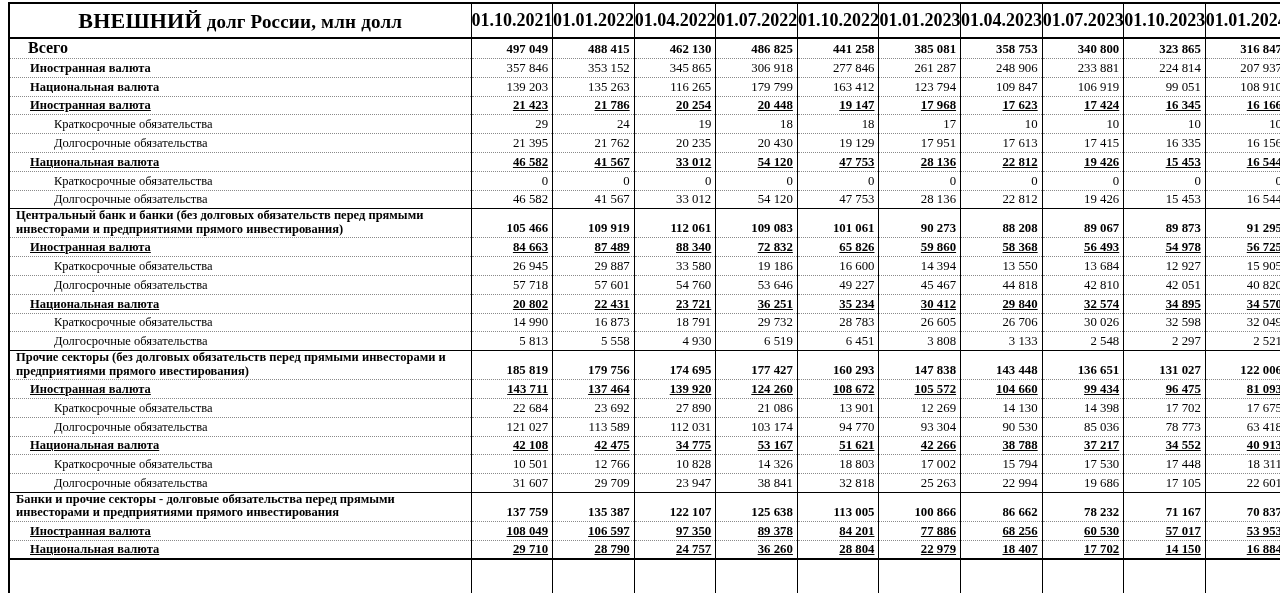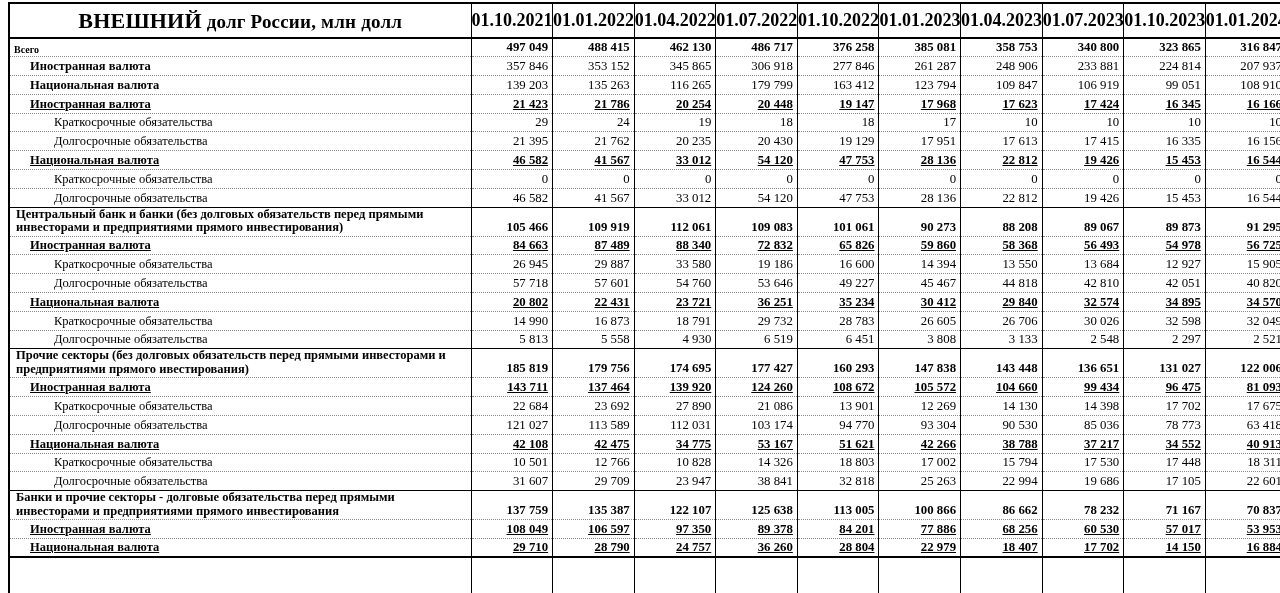--- a/index.html
+++ b/index.html
@@ -47,21 +47,21 @@
 
   tbody tr { height: 18.8px; }
   tbody tr.two { height: 29px; }
   tbody td { border-top: 1px dotted #8a8a8a; font-size: 12.5px; vertical-align: bottom; }
   tbody tr.first-data td { border-top: none; padding-left: 28px; }
   tbody tr.section td { border-top: 1px solid #000; }
 
   td.label { text-align: left; padding-bottom: 1px; }
   td.val   { text-align: right; padding-right: 4px; padding-bottom: 1px; font-size: 12.8px; }
 
-  tr.total td.label    { font-weight: bold; padding-left: 4px; font-size: 10px; }
+  tr.total td.label    { font-weight: bold; padding-left: 18px; font-size: 16px; }
   tr.total td.val      { font-weight: bold; }
   tr.l1 td.label       { font-weight: bold; padding-left: 20px; }
   tr.l1 td.val         { font-weight: normal; }
   tr.section td.label  { font-weight: bold; padding-left: 6px; white-space: normal; line-height: 13.5px; }
   tr.section td.val    { font-weight: bold; }
   tr.currency td.label { font-weight: bold; padding-left: 20px; text-decoration: underline; }
   tr.currency td.val   { font-weight: bold; text-decoration: underline; }
   tr.term td.label     { font-weight: normal; padding-left: 44px; }
   tr.term td.val       { font-weight: normal; }
 
@@ -103,22 +103,22 @@
         <th>01.01.2024</th>
       </tr>
   </thead>
   <tbody id="tbody">
 
   <tr class="total first-data">
         <td class="label">Всего</td>
         <td class="val">497 049</td>
         <td class="val">488 415</td>
         <td class="val">462 130</td>
-        <td class="val">486 717</td>
-        <td class="val">376 258</td>
+        <td class="val">486 825</td>
+        <td class="val">441 258</td>
         <td class="val">385 081</td>
         <td class="val">358 753</td>
         <td class="val">340 800</td>
         <td class="val">323 865</td>
         <td class="val">316 847</td>
       </tr>
       <tr class="l1">
         <td class="label">Иностранная валюта</td>
         <td class="val">357 846</td>
         <td class="val">353 152</td>

